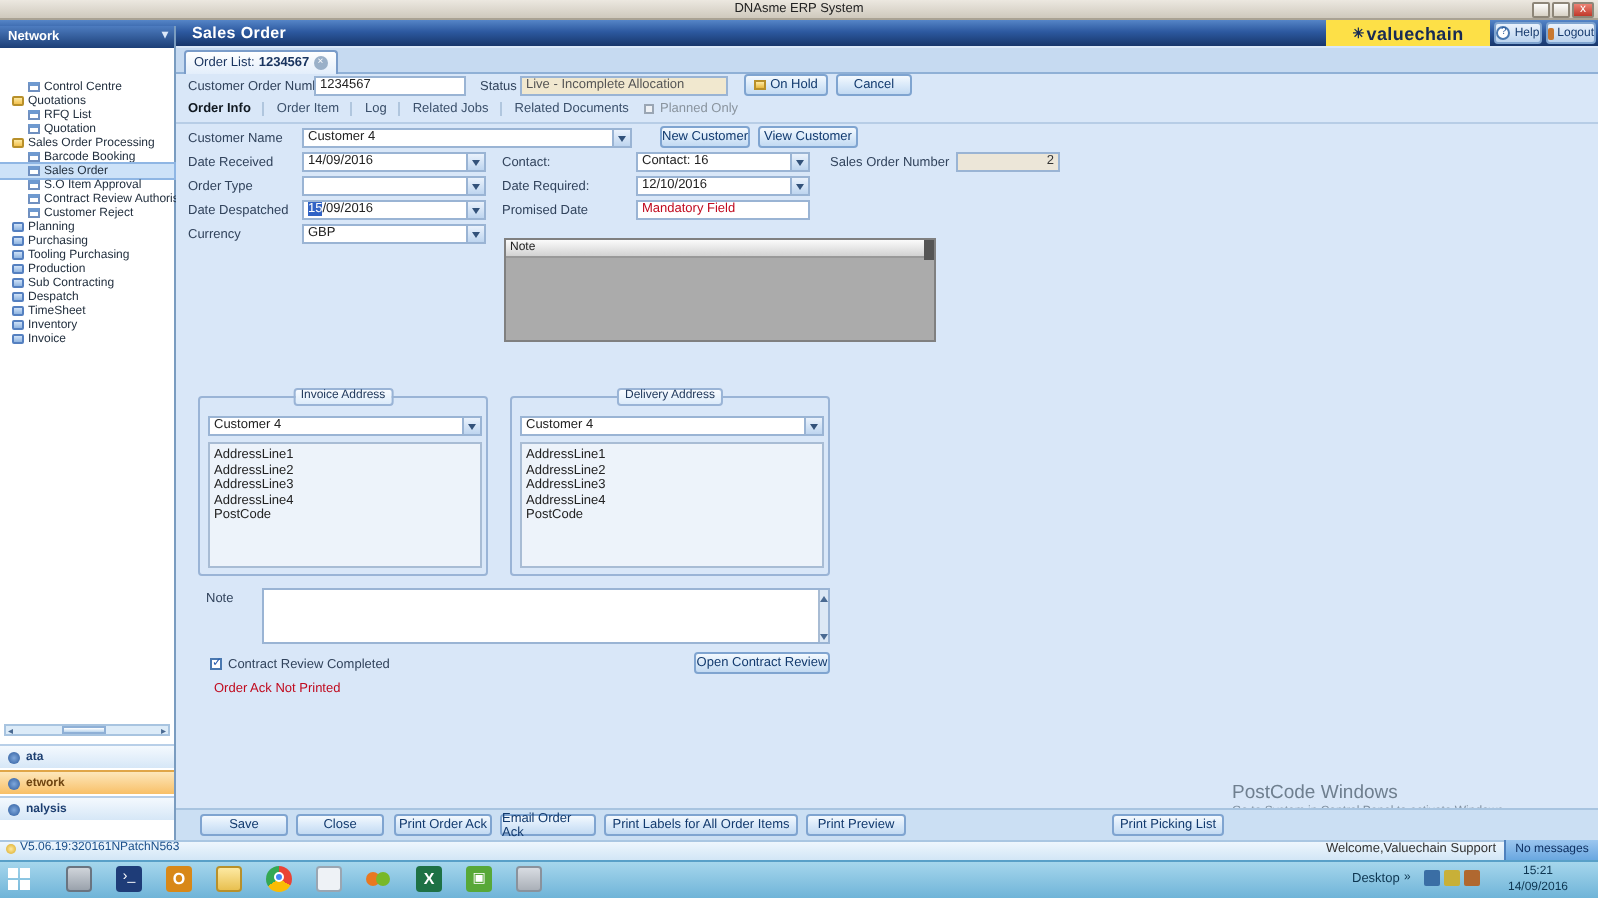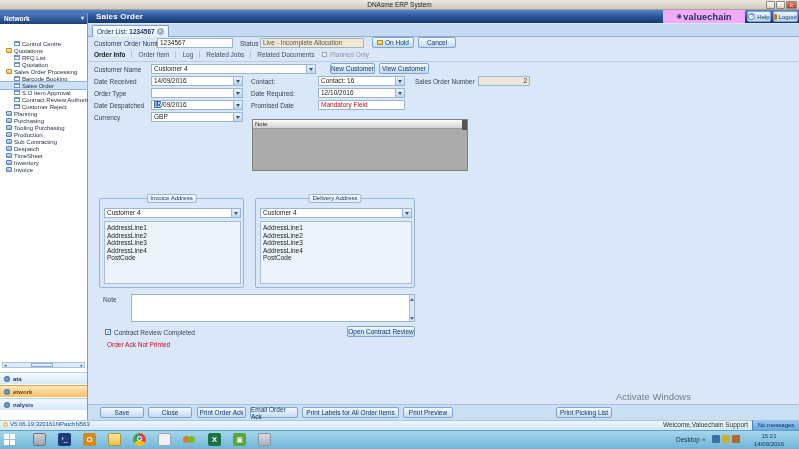--- a/index.html
+++ b/index.html
@@ -15,21 +15,21 @@
     background:linear-gradient(#ece8e0,#cfc9bd); border-bottom:1px solid #a9a294;
     text-align:center; font-size:6.5px; color:#222; line-height:10px; }
   .winbtn { top:1px; height:8px; border:1px solid #8d8678; border-radius:1px;
     background:linear-gradient(#fdfdfb,#d8d2c6); }
   #btn-close { background:linear-gradient(#ec8173,#c0392b); color:#fff;
     font-size:6px; line-height:6px; text-align:center; }
   
   #appbar { left:0; top:10px; width:799px; height:13px;
     background:linear-gradient(#5585c7 0%, #2d59a0 45%, #17366b 100%); }
   #page-title { left:96px; top:12px; color:#fff; font-weight:bold; font-size:8px; letter-spacing:.2px; }
-  #logo-panel { left:663px; top:10px; width:82px; height:13px; background:#f0abfc;
+  #logo-panel { left:663px; top:10px; width:82px; height:13px; background:#fde047;
     display:flex; align-items:center; justify-content:center; color:#172a54;
     font-size:9px; font-weight:bold; letter-spacing:.2px; }
   .hdr-btn { top:11px; height:11px; background:linear-gradient(#eaf2fc,#bcd4ef);
     border:1px solid #7fa4d0; border-radius:2px; color:#163a6e; font-size:6px;
     display:flex; align-items:center; justify-content:center; gap:2px; }
   .qmark { display:inline-block; width:7px; height:7px; border:1px solid #4a78b0;
     border-radius:50%; font-size:5px; line-height:5px; text-align:center; color:#2a5a9a; background:#fff; }
   .outicon { display:inline-block; width:6px; height:6px; background:#c87830; border-radius:1px; }
   #nav-arrows { left:784px; top:27px; color:#6b7c92; font-size:6px; }
   
@@ -368,21 +368,21 @@
       <div class="tri-up"></div>
       <div class="tri-dn" style="margin-top:16px"></div>
     </div>
 
     <div class="abs chk on" style="left:17px;top:306px;width:6px;height:6px;">✓</div>
     <div class="abs lbl" style="left:26px;top:306px;">Contract Review Completed</div>
     <div class="abs btn" style="left:259px;top:303px;width:68px;height:11px;">Open Contract Review</div>
 
     <div class="abs red" style="left:19px;top:318px;">Order Ack Not Printed</div>
 
-    <div class="abs wm1" style="left:528px;top:368px;">Activate Windows</div>
+    <div class="abs wm1" style="left:528px;top:368px;">PostCode Windows</div>
     <div class="abs wm2" style="left:528px;top:380px;">Go to System in Control Panel to activate Windows.</div>
 
     <div class="abs" id="footerstrip"></div>
     <div class="abs btn" style="left:12px;top:384px;width:44px;height:11px;">Save</div>
     <div class="abs btn" style="left:60px;top:384px;width:44px;height:11px;">Close</div>
     <div class="abs btn" style="left:109px;top:384px;width:49px;height:11px;">Print Order Ack</div>
     <div class="abs btn" style="left:162px;top:384px;width:48px;height:11px;">Email Order Ack</div>
     <div class="abs btn" style="left:214px;top:384px;width:97px;height:11px;">Print Labels for All Order Items</div>
     <div class="abs btn" style="left:315px;top:384px;width:50px;height:11px;">Print Preview</div>
     <div class="abs btn" style="left:468px;top:384px;width:56px;height:11px;">Print Picking List</div>

